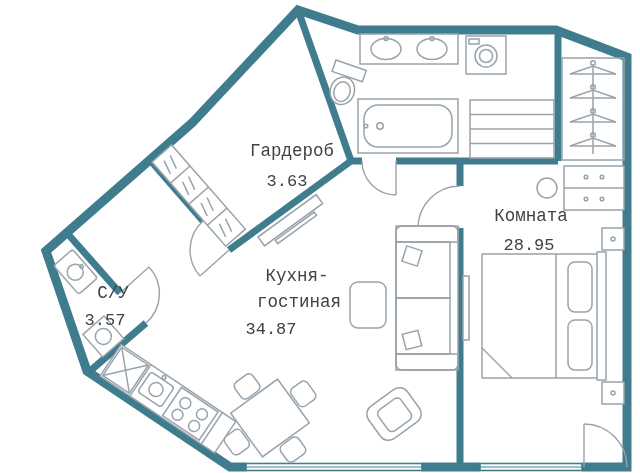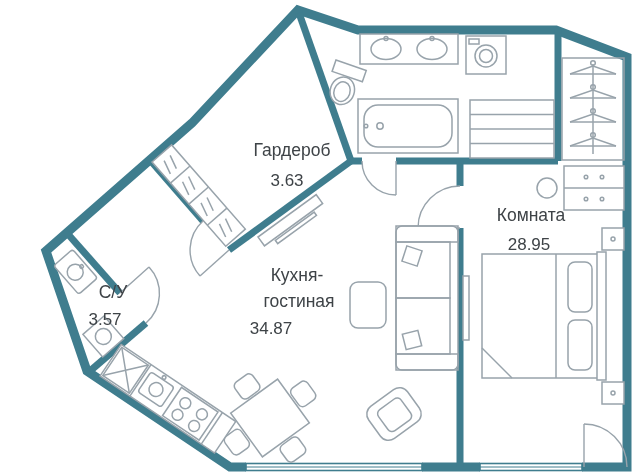--- a/index.html
+++ b/index.html
@@ -1,17 +1,17 @@
 <!DOCTYPE html>
 <html style="--wall: #3f7d8e; --furniture: #98a3ab; --text: #3e4347; --bg: #ffffff;"><head>
 <meta charset="utf-8">
 <style>
   html,body{margin:0;padding:0;background:#fff;}
   .stage{width:640px;height:473px;position:relative;overflow:hidden;background:var(--bg,#fff);
-         font-family:Liberation Sans, sans-serif;}
+         font-family:Liberation Mono, monospace;}
   svg{display:block;}
   .wall{fill:none;stroke:var(--wall,#3f7d8e);stroke-width:9;stroke-linejoin:miter;}
   .wall.thin{stroke-width:7;}
   .furn{fill:#ffffff;stroke:var(--furniture,#98a3ab);stroke-width:1.5;}
   .furn-nf{fill:none;stroke:var(--furniture,#98a3ab);stroke-width:1.5;}
   .door{fill:none;stroke:var(--furniture,#98a3ab);stroke-width:1.4;}
   .win-mask{fill:#ffffff;stroke:none;}
   .win-frame{fill:#ffffff;stroke:var(--wall,#3f7d8e);stroke-width:1.6;}
   .win-line{fill:none;stroke:var(--wall,#3f7d8e);stroke-width:1;}
   .room-name{font-size:17.5px;fill:var(--text,#3e4347);text-anchor:middle;}

